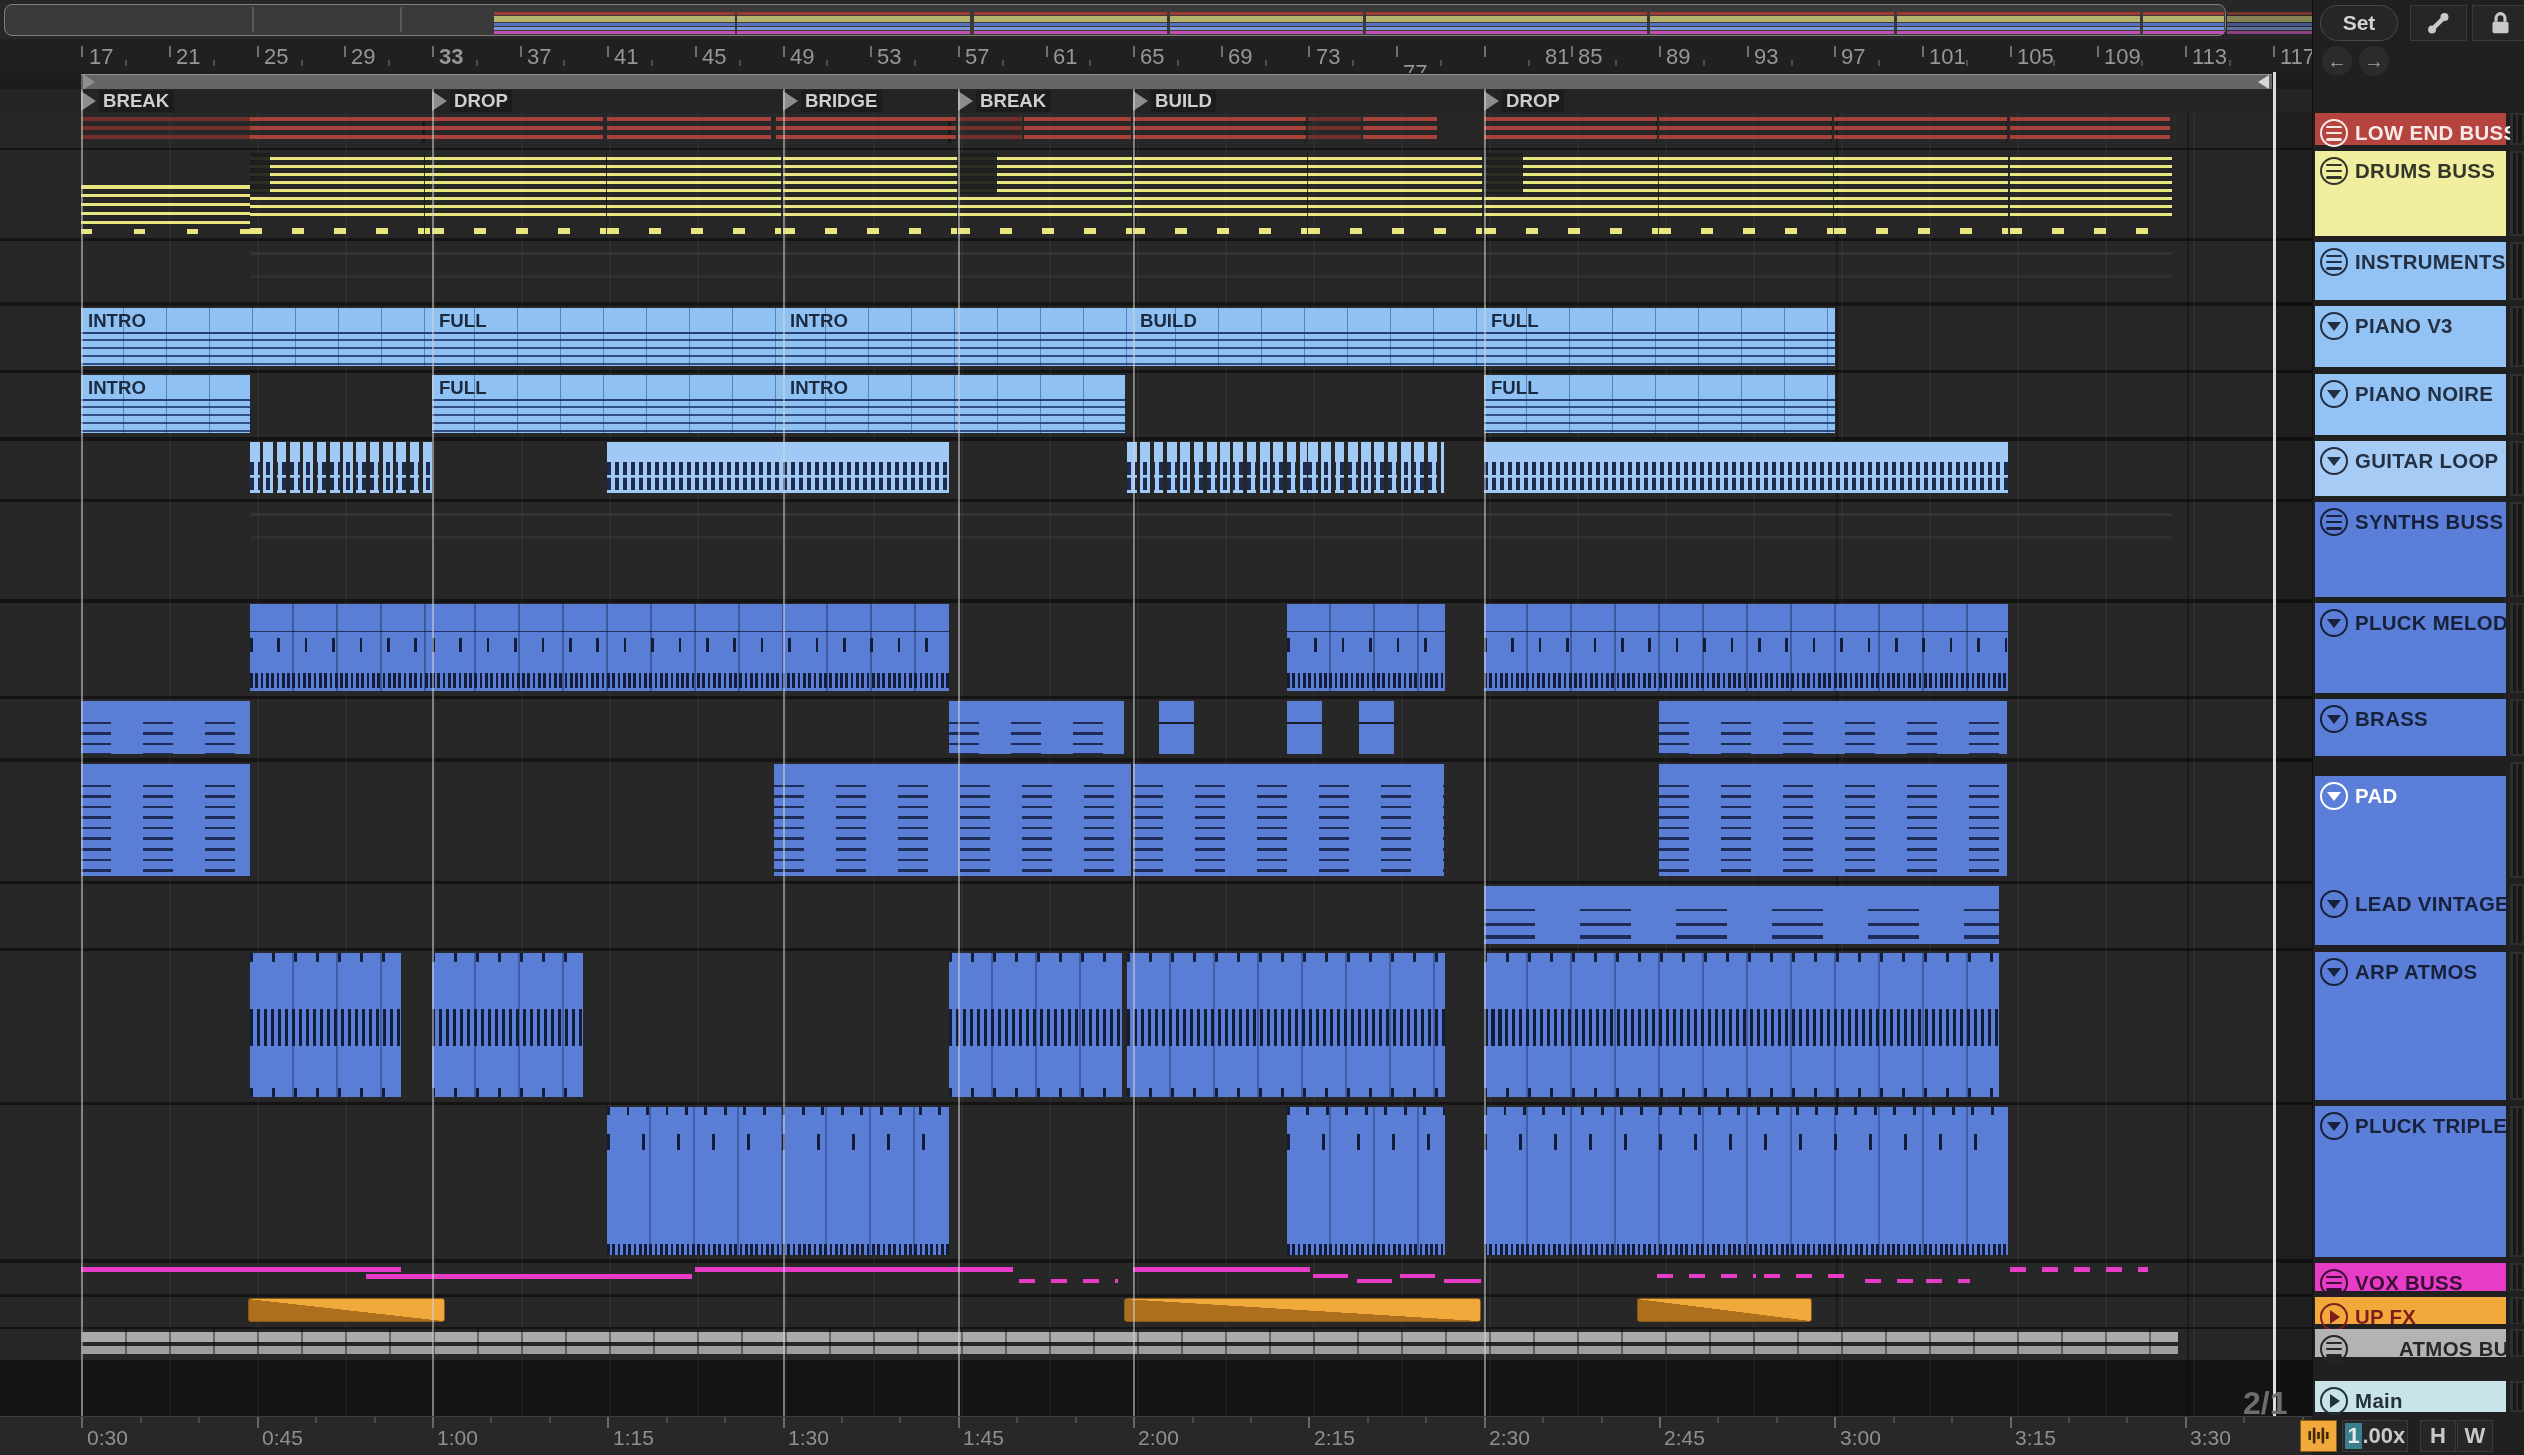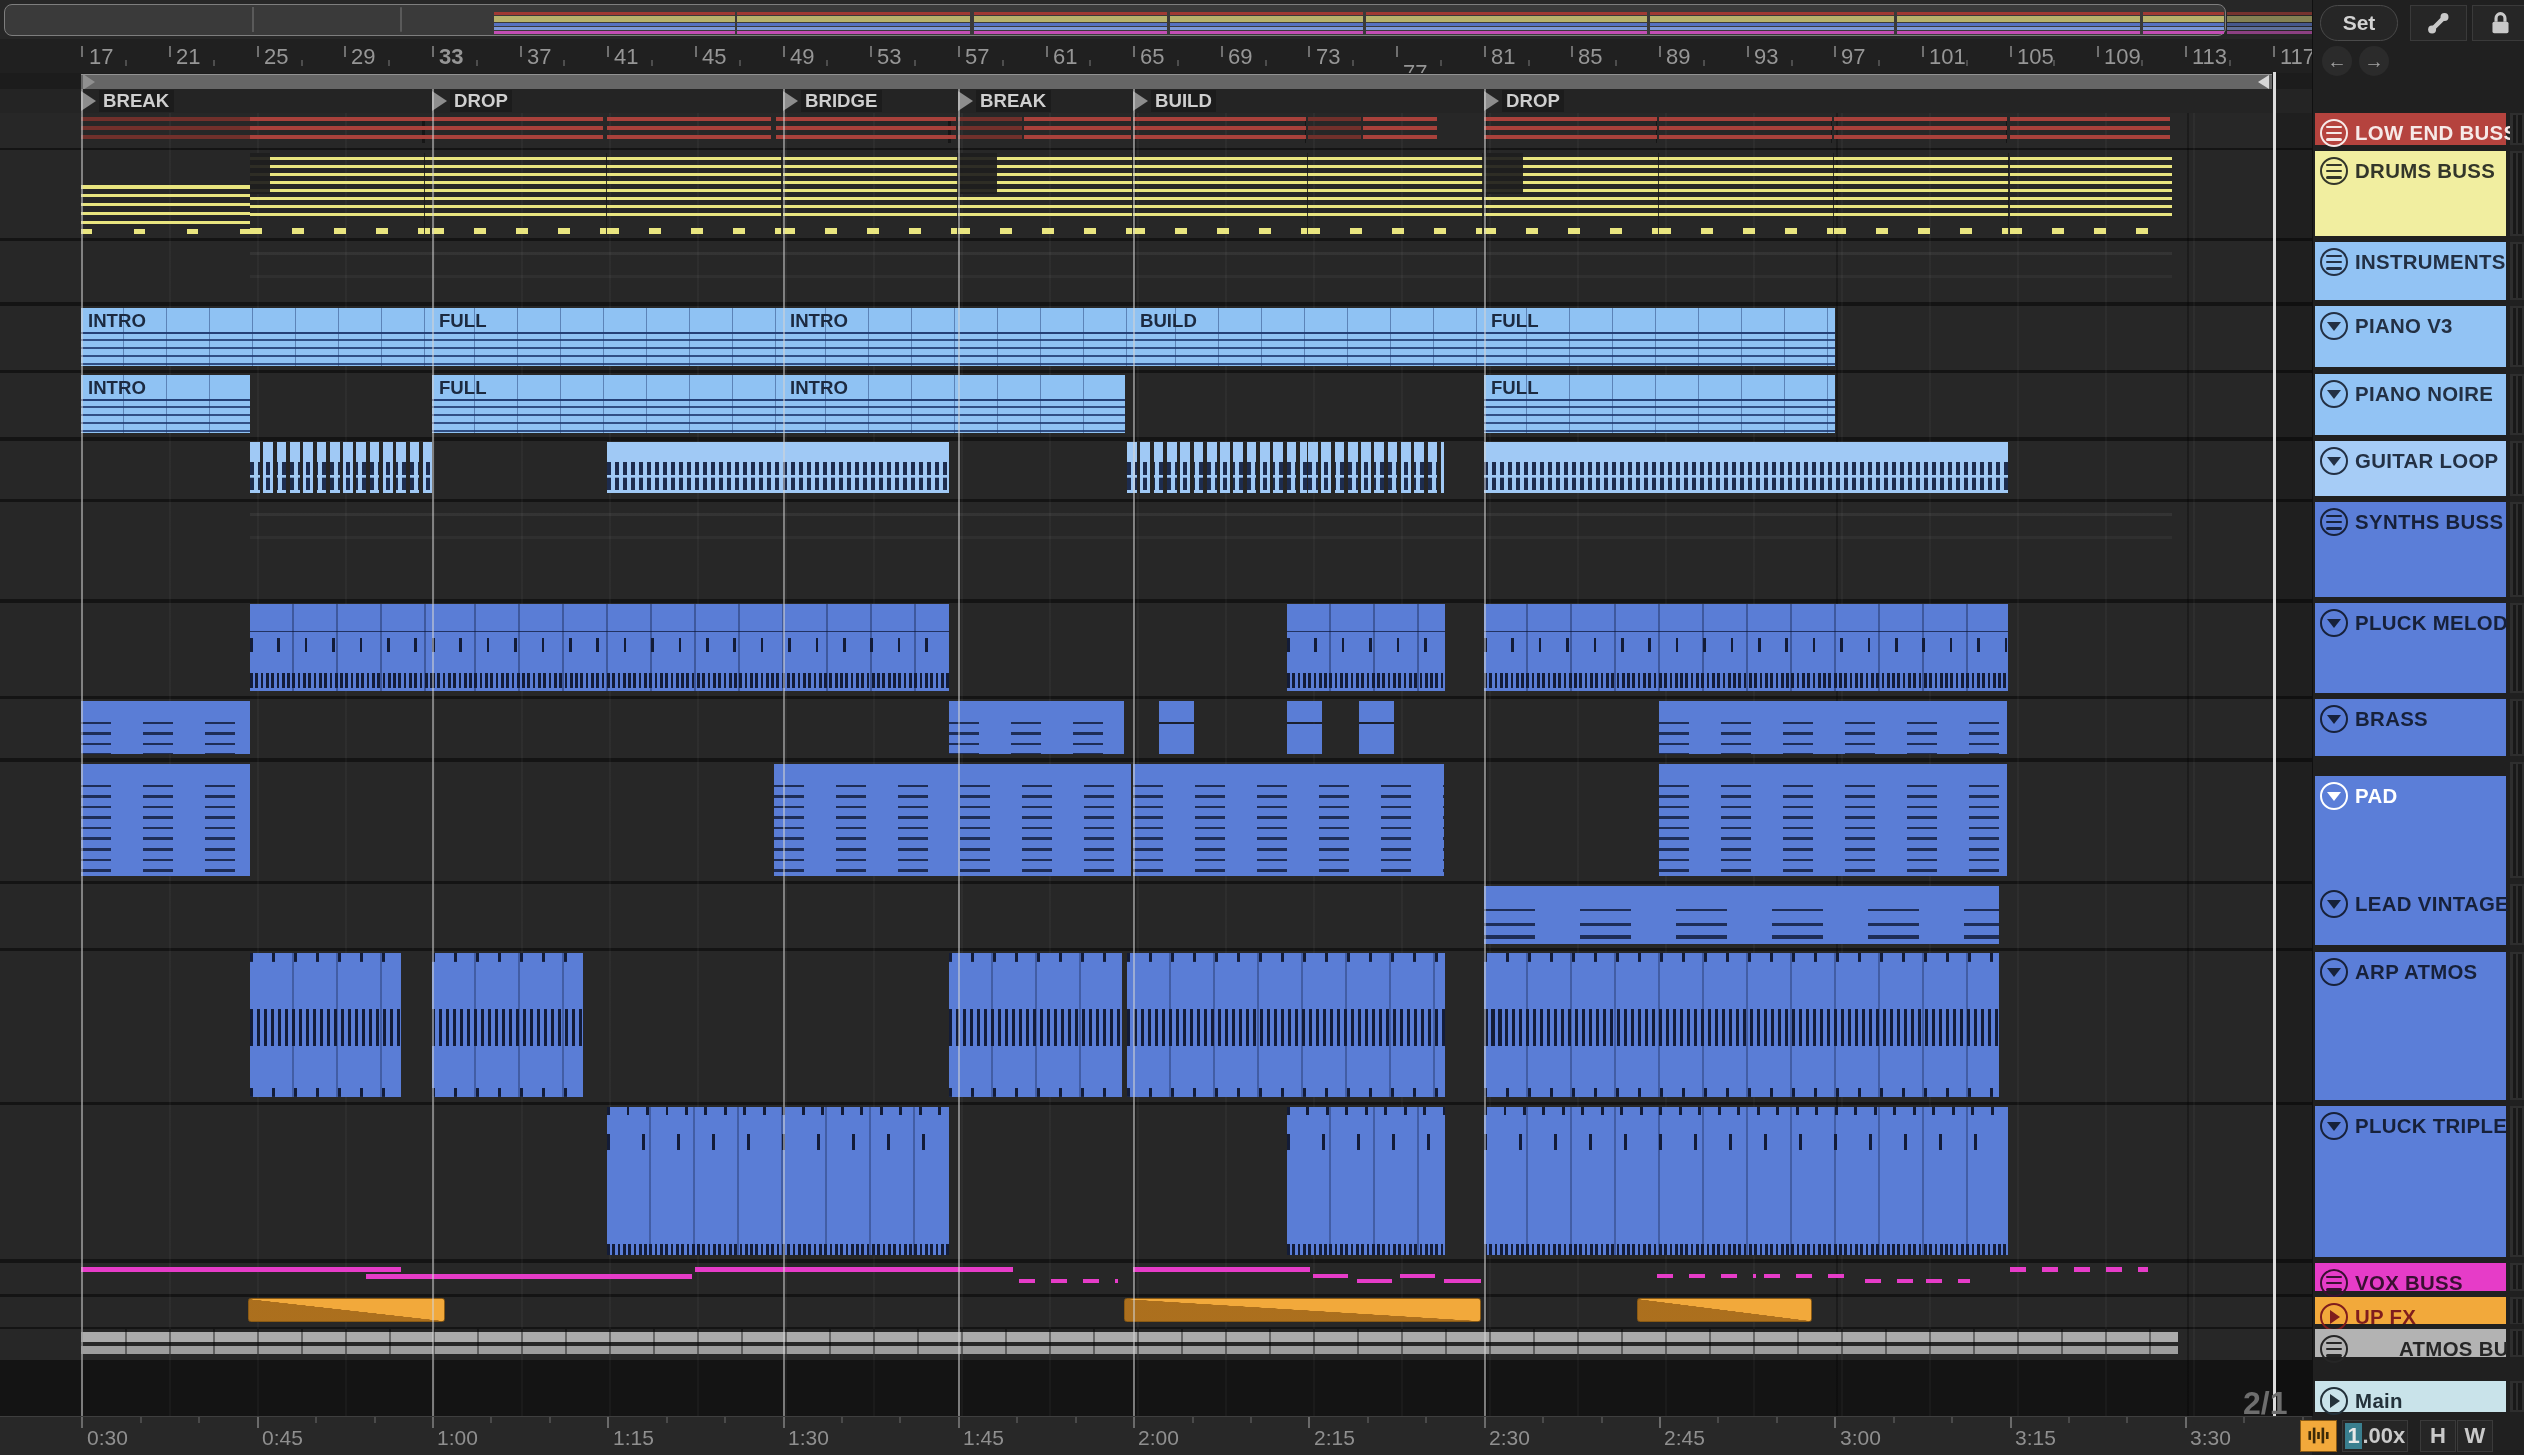--- a/index.html
+++ b/index.html
@@ -250,21 +250,21 @@
       <div class="bar-tick abs" style="left: 1221px;"></div>
       <div class="bar-num" style="left: 1228px;">69</div>
       <div class="bar-tick mid abs" style="left: 1265px;"></div>
       <div class="bar-tick abs" style="left: 1308px;"></div>
       <div class="bar-num" style="left: 1316px;">73</div>
       <div class="bar-tick mid abs" style="left: 1352px;"></div>
       <div class="bar-tick abs" style="left: 1396px;"></div>
       <div class="bar-num" style="left: 1403px; margin-top: 16px;">77</div>
       <div class="bar-tick mid abs" style="left: 1440px;"></div>
       <div class="bar-tick abs" style="left: 1484px;"></div>
-      <div class="bar-num" style="left: 1491px; text-align: right;">81</div>
+      <div class="bar-num" style="left: 1545px; text-align: right;">81</div>
       <div class="bar-tick mid abs" style="left: 1528px;"></div>
       <div class="bar-tick abs" style="left: 1571px;"></div>
       <div class="bar-num" style="left: 1578px;">85</div>
       <div class="bar-tick mid abs" style="left: 1615px;"></div>
       <div class="bar-tick abs" style="left: 1659px;"></div>
       <div class="bar-num" style="left: 1666px;">89</div>
       <div class="bar-tick mid abs" style="left: 1703px;"></div>
       <div class="bar-tick abs" style="left: 1747px;"></div>
       <div class="bar-num" style="left: 1754px;">93</div>
       <div class="bar-tick mid abs" style="left: 1791px;"></div>

